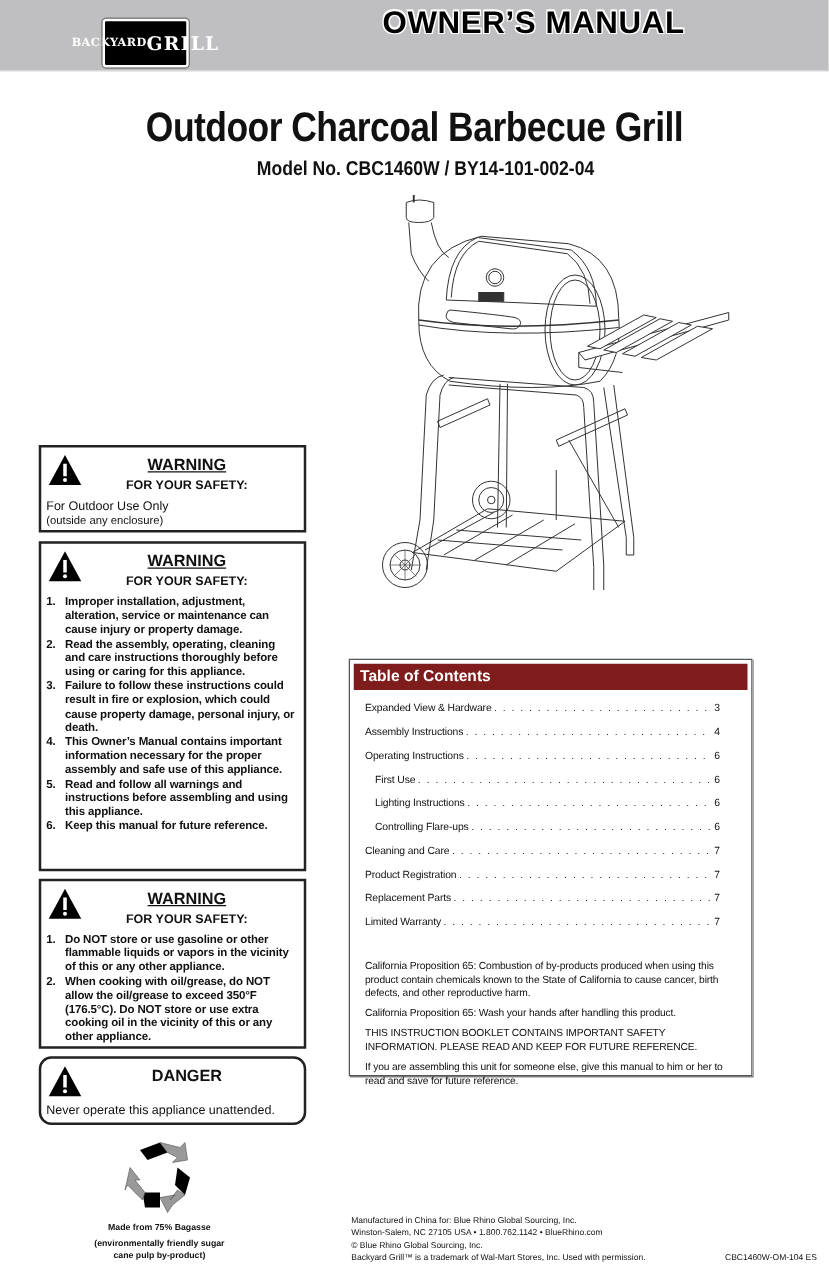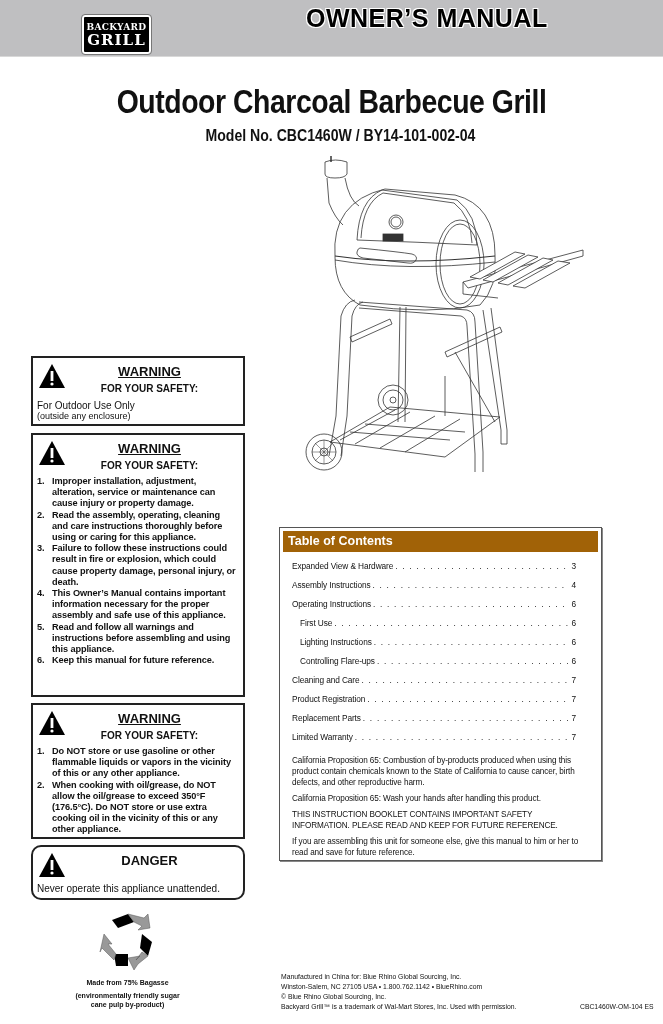--- a/index.html
+++ b/index.html
@@ -1,20 +1,20 @@
 <!DOCTYPE html>
 <html><head>
 <meta charset="utf-8">
 <style>
   * { box-sizing: border-box; margin: 0; padding: 0; }
   html, body { width: 663px; height: 1024px; background: #ffffff; overflow: hidden; }
   body { position: relative; font-family: "Liberation Sans", sans-serif; color: #111; }
 
   .header { position: absolute; left: 0; top: 0; width: 663px; height: 57px; background: #bfbfc1; border-bottom: 1px solid #d8d8d8; }
-  .logo { position: absolute; left: 82px; top: 15px; width: 69px; height: 39px; background: #000; border: 2px solid #fff; border-radius: 3px; outline: 1px solid #777; display: flex; flex-direction: column; align-items: center; justify-content: center; }
+  .logo { position: absolute; left: 82px; top: 15px; width: 69px; height: 39px; background: #000; border: 2px solid #fff; border-radius: 3px; outline: 1px solid #777; display: flex; flex-direction: row; align-items: center; justify-content: center; }
   .logo .l1 { color: #fff; font-family: "DejaVu Serif", serif; font-weight: bold; font-size: 9px; letter-spacing: 0.3px; line-height: 10px; }
   .logo .l2 { color: #fff; font-family: "DejaVu Serif", serif; font-weight: bold; font-size: 15px; letter-spacing: 1px; line-height: 16px; }
   .manual-title { position: absolute; left: 306px; top: 4px; font-family: "Liberation Sans", sans-serif; font-weight: 900; font-size: 25px; color: #000; letter-spacing: 0.5px;
     text-shadow: 1px 1px 0 #fff, -1px -1px 0 #fff, 1px -1px 0 #fff, -1px 1px 0 #fff; }
 
   .main-title { position: absolute; left: 0; width: 663px; top: 83px; text-align: center; font-family: "Liberation Sans", sans-serif; font-weight: bold; font-size: 33px; letter-spacing: -0.5px; transform: scaleX(0.86); transform-origin: 332px 0; }
   .model { position: absolute; left: 0; width: 663px; top: 127px; text-align: center; font-weight: bold; font-size: 16px; transform: scaleX(0.88); transform-origin: 340px 0; padding-left: 18px; }
 
   .grill { position: absolute; left: 295px; top: 152px; width: 290px; height: 330px; }
 
@@ -25,29 +25,29 @@
   .warn .wtext { font-size: 10px; line-height: 11px; font-weight: normal; }
   .warn .wtext2 { font-size: 9px; line-height: 11px; }
   .warn ol { list-style: none; margin-top: 3px; }
   .warn li { position: relative; padding-left: 15px; font-size: 9.2px; line-height: 11.2px; font-weight: bold; letter-spacing: -0.1px; }
   .warn li .num { position: absolute; left: 0; top: 0; }
 
   .recycle { position: absolute; left: 98px; top: 912px; width: 62px; height: 62px; }
   .bagasse { position: absolute; left: 60px; width: 135px; text-align: center; font-size: 7px; font-weight: bold; line-height: 11px; }
 
   .toc { position: absolute; left: 279px; top: 527px; width: 323px; height: 334px; border: 1px solid #555; box-shadow: 1px 1px 0 #888; padding: 3px 3px; }
-  .toc-head { background: #a16207; color: #fff; font-weight: bold; font-size: 12.5px; height: 21px; line-height: 21px; padding-left: 5px; }
+  .toc-head { background: #7f1d1d; color: #fff; font-weight: bold; font-size: 12.5px; height: 21px; line-height: 21px; padding-left: 5px; }
   .toc-list { margin-top: 9px; padding: 0 22px 0 9px; }
   .toc-row { display: flex; align-items: baseline; height: 19px; font-size: 8.3px; letter-spacing: -0.1px; }
   .toc-row.sub { padding-left: 8px; }
   .toc-row .lbl { white-space: nowrap; }
   .toc-row .dots { flex: 1; overflow: hidden; white-space: nowrap; margin: 0 2px; color: #222; letter-spacing: 1.2px; }
   .toc-row .dots::before { content: ". . . . . . . . . . . . . . . . . . . . . . . . . . . . . . . . . . . . . . . . . . . . . . . . . . . . . . . . . . . . . . . . . . . . . . . . . . . . . . . . . . . . . . . . . ."; }
   .toc-row .pg { white-space: nowrap; }
-  .toc-notes { padding: 0 14px 0 9px; margin-top: 4px; }
+  .toc-notes { padding: 0 14px 0 9px; margin-top: 16px; }
   .toc-notes p { font-size: 8.2px; line-height: 11px; margin-bottom: 5px; letter-spacing: -0.1px; }
 
   .footer { position: absolute; left: 281px; top: 972px; font-size: 6.8px; line-height: 10px; }
   .footer-code { position: absolute; left: 580px; top: 1002px; font-size: 6.8px; line-height: 10px; }
 </style>
 </head>
 <body>
 
 <div class="header">
   <div class="logo">

